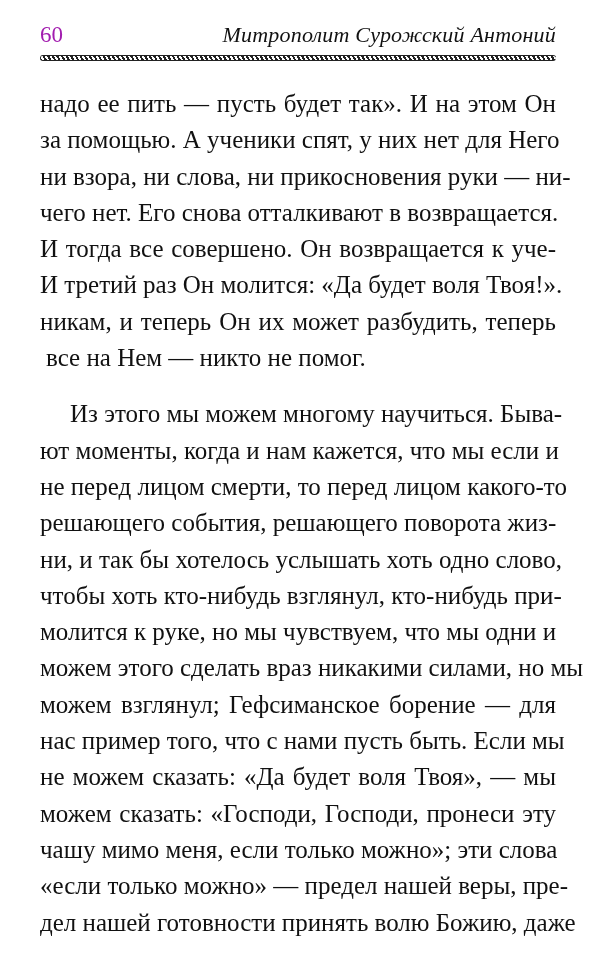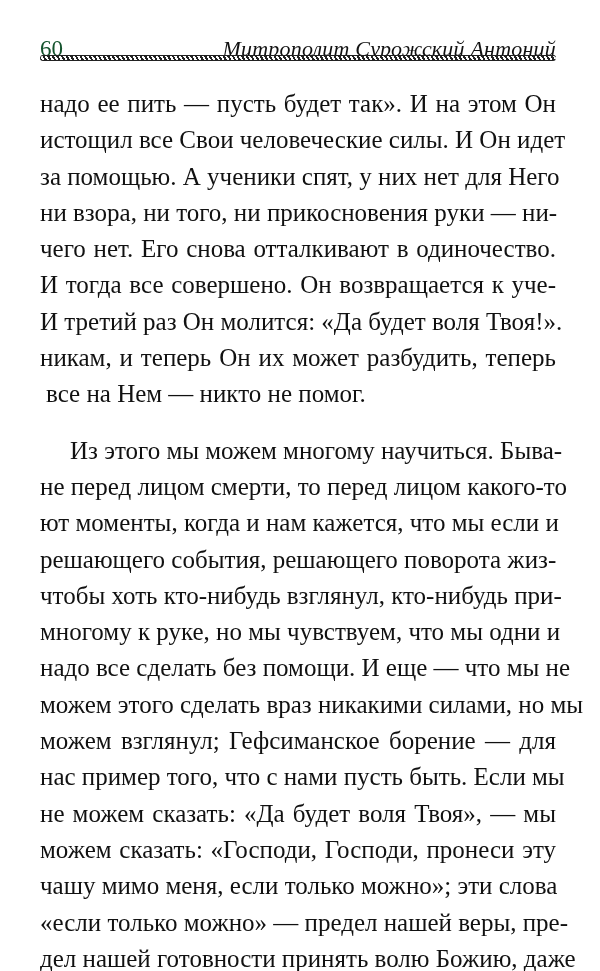--- a/index.html
+++ b/index.html
@@ -26,29 +26,28 @@
       left: 0;
       width: 516px;
       height: 28px;
       display: flex;
       justify-content: space-between;
       align-items: baseline;
     }
     .folio {
       font-family: "Liberation Serif", serif;
       font-size: 23px;
-      color: #14532d;
+      color: #a21caf;
     }
     .running-title {
       font-family: "Liberation Serif", serif;
       font-style: italic;
       font-size: 22px;
       color: #111;
       letter-spacing: 0.2px;
-      margin-top: 14px;
     }
     .rule {
       position: absolute;
       top: 55px;
       left: 0;
       width: 516px;
       height: 6px;
       border-radius: 3px;
       background:
         repeating-linear-gradient(60deg, #222 0px, #222 2px, #fff 2px, #fff 4px);
@@ -86,35 +85,34 @@
 
 <div class="page">
   <div class="running-head">
     <span class="folio">60</span>
     <span class="running-title">Митрополит Сурожский Антоний</span>
   </div>
   <div class="rule"></div>
 
   <div class="body-text">
     <span class="line">надо ее пить — пусть будет так». И на этом Он</span>
-    <span class="line">истощил все Свои человеческие силы. И Он идет</span>
     <span class="line">за помощью. А ученики спят, у них нет для Него</span>
-    <span class="line">ни взора, ни того, ни прикосновения руки — ни-</span>
-    <span class="line">чего нет. Его снова отталкивают в одиночество.</span>
+    <span class="line">ни взора, ни слова, ни прикосновения руки — ни-</span>
+    <span class="line">чего нет. Его снова отталкивают в возвращается.</span>
     <span class="line">И тогда все совершено. Он возвращается к уче-</span>
     <span class="line">И третий раз Он молится: «Да будет воля Твоя!».</span>
     <span class="line">никам, и теперь Он их может разбудить, теперь</span>
     <span class="line last">все на Нем — никто не помог.</span>
     <span class="line indent">Из этого мы можем многому научиться. Быва-</span>
+    <span class="line">ют моменты, когда и нам кажется, что мы если и</span>
     <span class="line">не перед лицом смерти, то перед лицом какого-то</span>
-    <span class="line">ют моменты, когда и нам кажется, что мы если и</span>
     <span class="line">решающего события, решающего поворота жиз-</span>
+    <span class="line">ни, и так бы хотелось услышать хоть одно слово,</span>
     <span class="line">чтобы хоть кто-нибудь взглянул, кто-нибудь при-</span>
-    <span class="line">многому к руке, но мы чувствуем, что мы одни и</span>
-    <span class="line">надо все сделать без помощи. И еще — что мы не</span>
+    <span class="line">молится к руке, но мы чувствуем, что мы одни и</span>
     <span class="line">можем этого сделать враз никакими силами, но мы</span>
     <span class="line">можем взглянул; Гефсиманское борение — для</span>
     <span class="line">нас пример того, что с нами пусть быть. Если мы</span>
     <span class="line">не можем сказать: «Да будет воля Твоя», — мы</span>
     <span class="line">можем сказать: «Господи, Господи, пронеси эту</span>
     <span class="line">чашу мимо меня, если только можно»; эти слова</span>
     <span class="line">«если только можно» — предел нашей веры, пре-</span>
     <span class="line">дел нашей готовности принять волю Божию, даже</span>
 
   </div>

